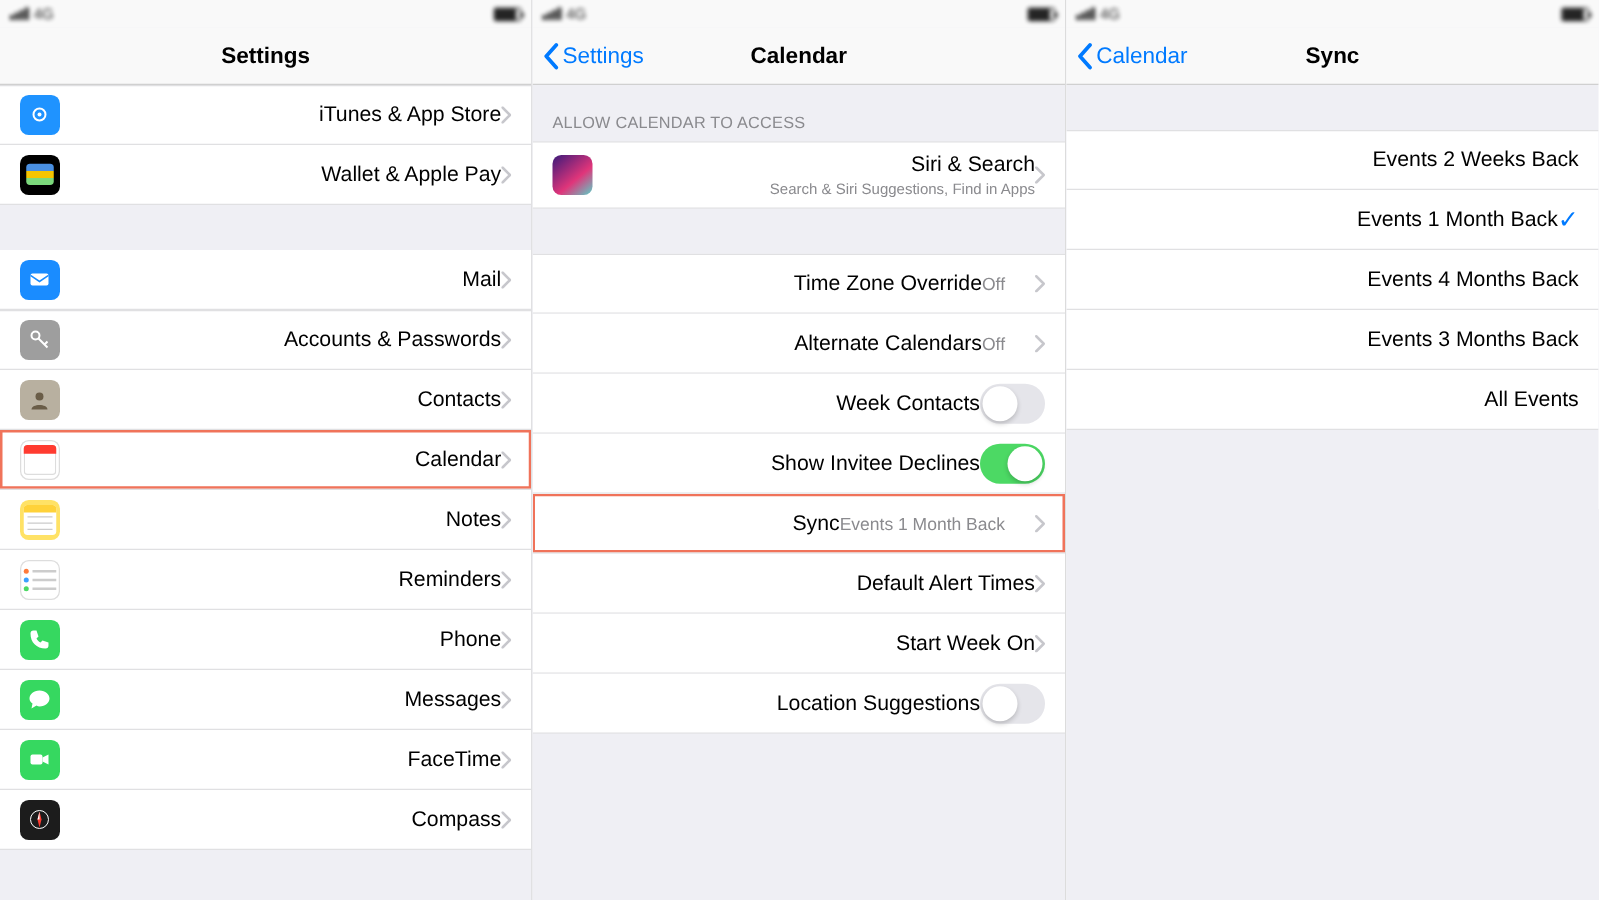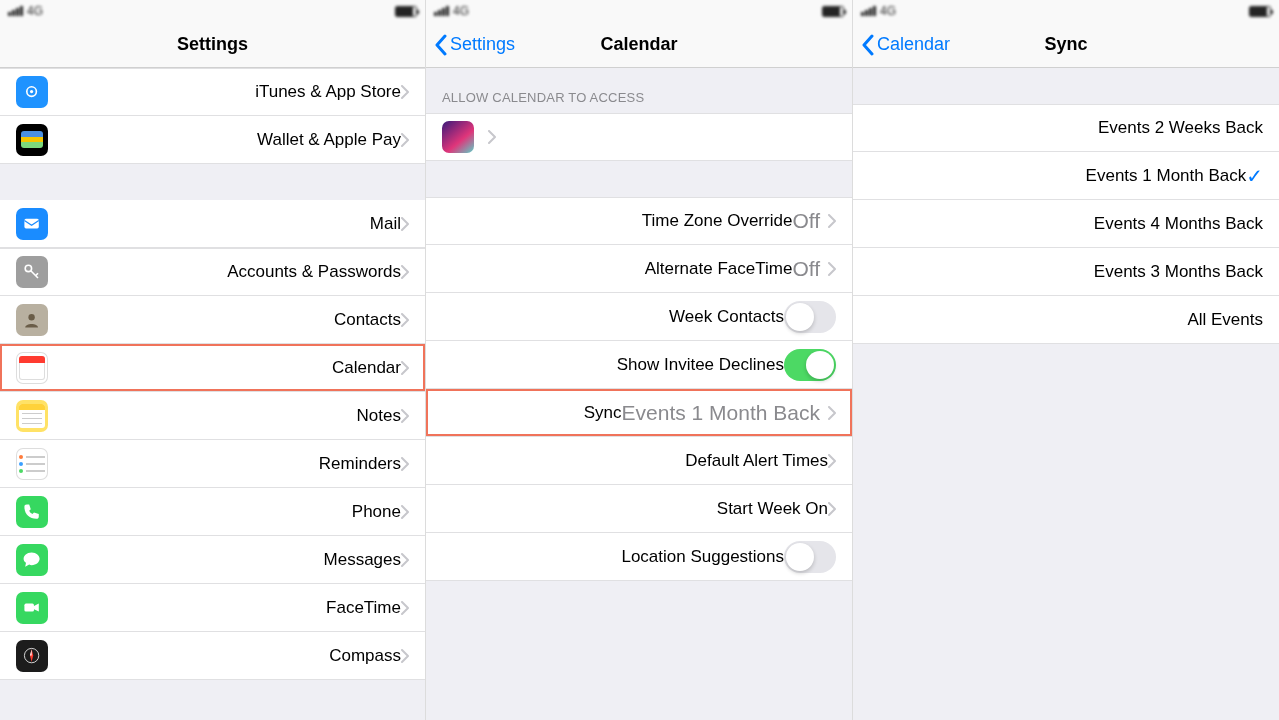--- a/index.html
+++ b/index.html
@@ -104,21 +104,21 @@
   width: 32px; height: 32px;
   border-radius: 7px;
   margin-right: 14px;
   flex-shrink: 0;
   display:flex; align-items:center; justify-content:center;
   font-size:18px; color:#fff;
 }
 .row-label { font-size: 17px; color: #000; flex: 1; }
 .row-sub { font-size: 12px; color: #8a8a8e; margin-top:2px; }
 .row-text-wrap { display:flex; flex-direction:column; flex:1; padding: 8px 0; }
-.row-value { font-size: 21px; color: #8a8a8e; margin-right: 8px; }
+.row-value { font-size: 14px; color: #8a8a8e; margin-right: 24px; }
 .chevron {
   width: 8px; height: 14px; flex-shrink:0;
 }
 .chevron svg { stroke: #c7c7cc; }
 
 .toggle {
   width: 52px; height: 32px; border-radius: 16px;
   background: #e5e5ea; position: relative; flex-shrink:0;
 }
 .toggle.on { background: #4cd964; }
@@ -342,35 +342,39 @@
           </svg>
       </span>
       <span>Settings</span>
     </div>
     <div class="nav-title">Calendar</div>
   </div>
   <div class="scroll">
     <div class="section-header">ALLOW CALENDAR TO ACCESS</div>
     <div class="row first">
       <div class="app-icon" style="background:linear-gradient(140deg,#3a1a7a,#e0357a 60%,#5ad0c8);"></div>
+      <div class="row-text-wrap">
+        <div class="row-label">Siri &amp; Search</div>
+        <div class="row-sub">Search &amp; Siri Suggestions, Find in Apps</div>
+      </div>
       <span class="chevron"><svg viewBox="0 0 8 14" fill="none" stroke-width="2" stroke-linecap="round" stroke-linejoin="round">
             <polyline points="1,1 7,7 1,13"></polyline>
           </svg></span>
     </div>
     <div class="section-gap"></div>
     <div id="panel2-rows">
         <div class="row first">
           <div class="row-label">Time Zone Override</div>
           <div class="row-value">Off</div>
           <span class="chevron"><svg viewBox="0 0 8 14" fill="none" stroke-width="2" stroke-linecap="round" stroke-linejoin="round">
               <polyline points="1,1 7,7 1,13"></polyline>
             </svg></span>
         </div>
         <div class="row">
-          <div class="row-label">Alternate FaceTime</div>
+          <div class="row-label">Alternate Calendars</div>
           <div class="row-value">Off</div>
           <span class="chevron"><svg viewBox="0 0 8 14" fill="none" stroke-width="2" stroke-linecap="round" stroke-linejoin="round">
               <polyline points="1,1 7,7 1,13"></polyline>
             </svg></span>
         </div>
         <div class="row">
           <div class="row-label">Week Contacts</div>
           <div class="toggle">
             <div class="knob"></div>
           </div>

